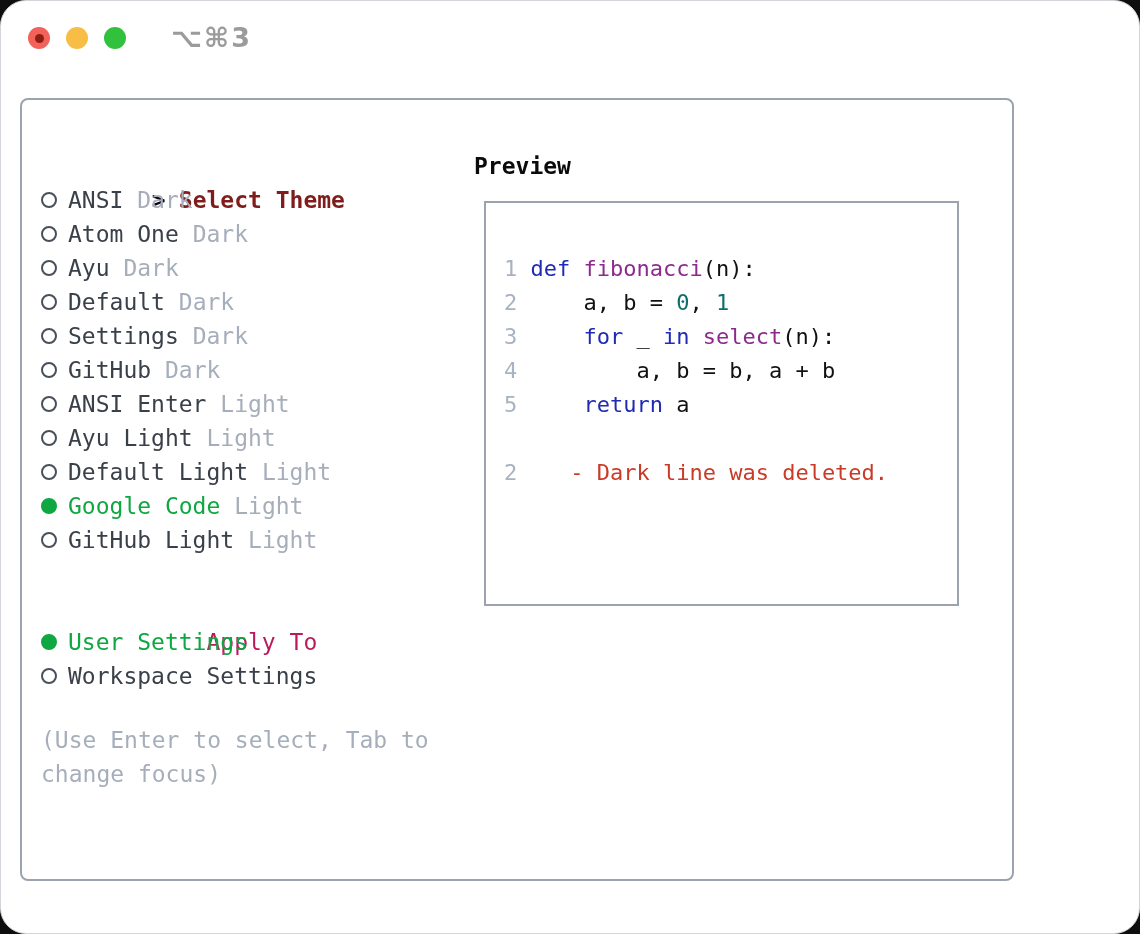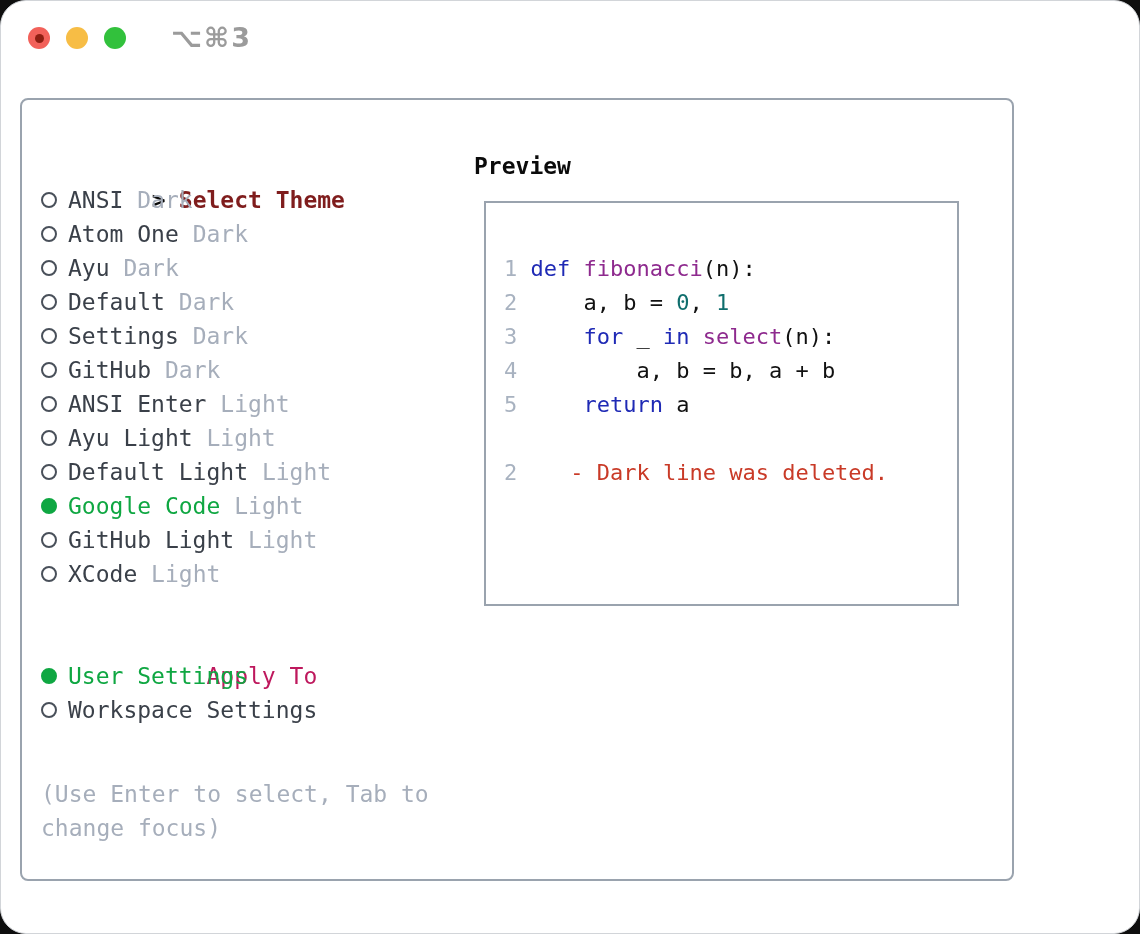--- a/index.html
+++ b/index.html
@@ -31,21 +31,21 @@
   .prompt{font-weight:bold;color:#0b0b0b}
   .header-label{font-weight:bold;color:#7f1d1d}
   .circle{display:inline-block;width:12px;height:12px;border:2.5px solid #49505a;
           border-radius:50%;box-sizing:content-box}
   .circle.filled{background:var(--accent-green);border-color:var(--accent-green)}
   .tname{color:var(--name)}
   .tname.sel{color:var(--accent-green)}
   .tvariant{color:var(--muted)}
   .apply-block{margin-top:34px}
   .apply-label{color:#be185d}
-  .help{margin-top:50px;color:var(--muted)}
+  .help{margin-top:30px;color:var(--muted)}
   .help div{height:34px;white-space:pre}
   
   .right{position:absolute;left:452px;top:49px}
   .preview-label{font-size:23px;line-height:34px;font-weight:bold;color:#0b0b0b}
   .preview-box{margin-left:10px;margin-top:18px;width:475px;height:405px;
                border:2px solid var(--border);box-sizing:border-box;
                padding:49px 8px 0 18px;overflow:hidden;background:#fff}
   .code-line{font-size:22px;line-height:34px;height:34px;white-space:pre}
   .lnum{display:inline-block;width:2ch;color:var(--line-number)}
   .tok-kw{color:var(--keyword)}
@@ -82,21 +82,20 @@
           <div class="row"><span class="slot"><span class="circle"></span></span><span class="tname">Atom One</span> <span class="tvariant">Dark</span></div>
           <div class="row"><span class="slot"><span class="circle"></span></span><span class="tname">Ayu</span> <span class="tvariant">Dark</span></div>
           <div class="row"><span class="slot"><span class="circle"></span></span><span class="tname">Default</span> <span class="tvariant">Dark</span></div>
           <div class="row"><span class="slot"><span class="circle"></span></span><span class="tname">Settings</span> <span class="tvariant">Dark</span></div>
           <div class="row"><span class="slot"><span class="circle"></span></span><span class="tname">GitHub</span> <span class="tvariant">Dark</span></div>
           <div class="row"><span class="slot"><span class="circle"></span></span><span class="tname">ANSI Enter</span> <span class="tvariant">Light</span></div>
           <div class="row"><span class="slot"><span class="circle"></span></span><span class="tname">Ayu Light</span> <span class="tvariant">Light</span></div>
           <div class="row"><span class="slot"><span class="circle"></span></span><span class="tname">Default Light</span> <span class="tvariant">Light</span></div>
           <div class="row"><span class="slot"><span class="circle filled"></span></span><span class="tname sel">Google Code</span> <span class="tvariant">Light</span></div>
           <div class="row"><span class="slot"><span class="circle"></span></span><span class="tname">GitHub Light</span> <span class="tvariant">Light</span></div>
-          <div class="row"><span class="slot"><span class="circle"></span></span><span class="tname">XCode</span> <span class="tvariant">Light</span></div>
         </div>
 
       <div class="apply-block">
         <div class="row">
           <span class="slot"></span><span class="apply-label">Apply To</span>
         </div>
         <div id="apply-list">
             <div class="row"><span class="slot"><span class="circle filled"></span></span><span class="tname sel">User Settings</span></div>
             <div class="row"><span class="slot"><span class="circle"></span></span><span class="tname">Workspace Settings</span></div>
           </div>

